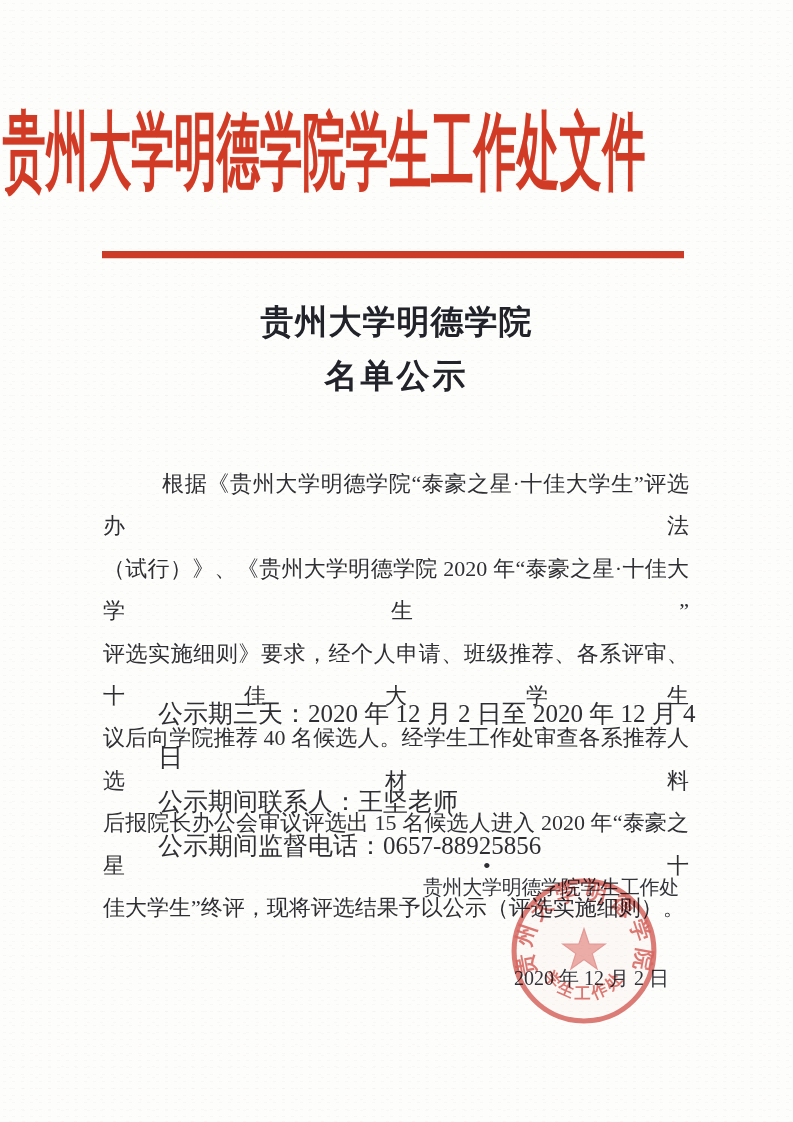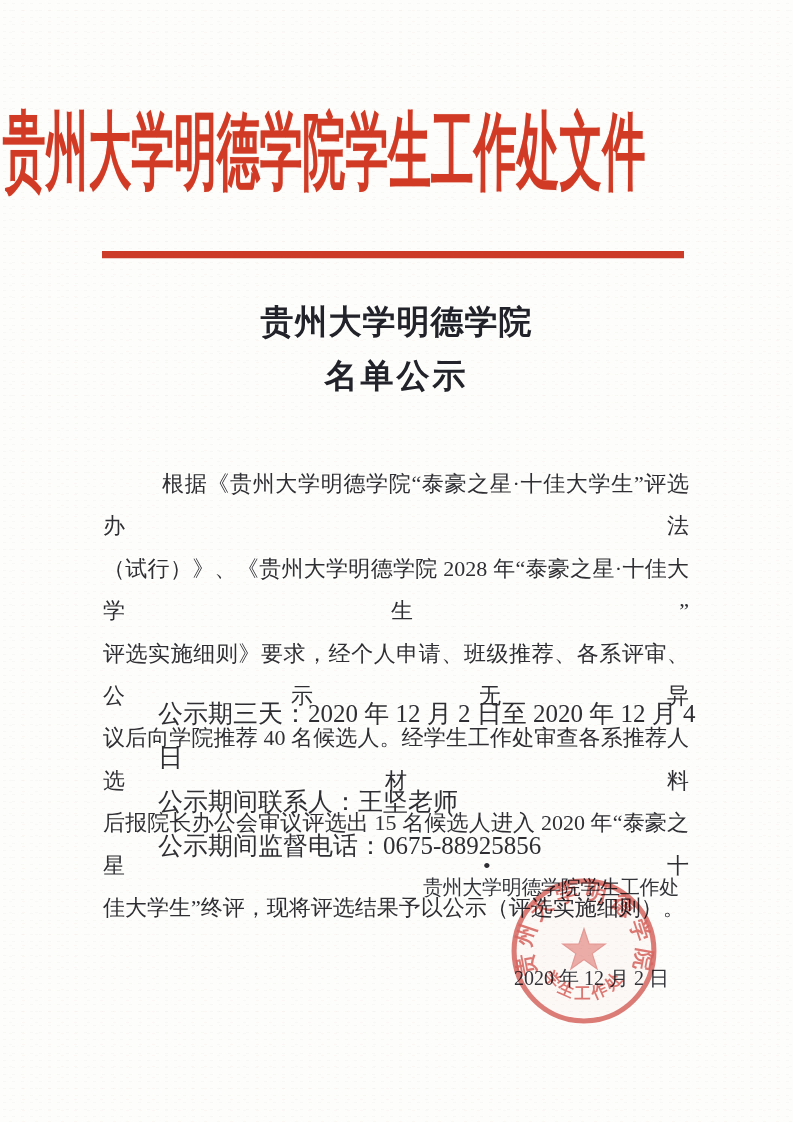--- a/index.html
+++ b/index.html
@@ -82,31 +82,31 @@
 
   <div class="red-rule"></div>
 
   <div class="doc-title">
     <div class="t1">贵州大学明德学院</div>
     <div class="t3">名单公示</div>
   </div>
 
   <div class="body-text">
     <div class="body-line first">根据《贵州大学明德学院“泰豪之星·十佳大学生”评选办法</div>
-    <div class="body-line">（试行）》、《贵州大学明德学院 2028 年“泰豪之星·十佳大学生”</div>
-    <div class="body-line">评选实施细则》要求，经个人申请、班级推荐、各系评审、公示无异</div>
+    <div class="body-line">（试行）》、《贵州大学明德学院 2020 年“泰豪之星·十佳大学生”</div>
+    <div class="body-line">评选实施细则》要求，经个人申请、班级推荐、各系评审、十佳大学生</div>
     <div class="body-line">议后向学院推荐 40 名候选人。经学生工作处审查各系推荐人选材料</div>
     <div class="body-line">后报院长办公会审议评选出 15 名候选人进入 2020 年“泰豪之星 •十</div>
     <div class="body-line last">佳大学生”终评，现将评选结果予以公示（评选实施细则）。</div>
   </div>
 
   <div class="notice">
     <div>公示期三天：2020 年 12 月 2 日至 2020 年 12 月 4 日</div>
     <div>公示期间联系人：王坚老师</div>
-    <div>公示期间监督电话：0675-88925856</div>
+    <div>公示期间监督电话：0657-88925856</div>
   </div>
 
   <div class="org-line">贵州大学明德学院学生工作处</div>
   <div class="date-line">2020 年 12 月 2 日</div>
 
   <div class="seal">
     <svg width="152" height="152" viewBox="0 0 150 150" xmlns="http://www.w3.org/2000/svg">
       <defs>
         <path id="arcTop" d="M 26.1 92.8 A 52 52 0 1 1 123.9 92.8" fill="none"></path>
         <path id="arcBottom" d="M 34.9 99.0 A 46 46 0 0 0 115.1 99.0" fill="none"></path>

